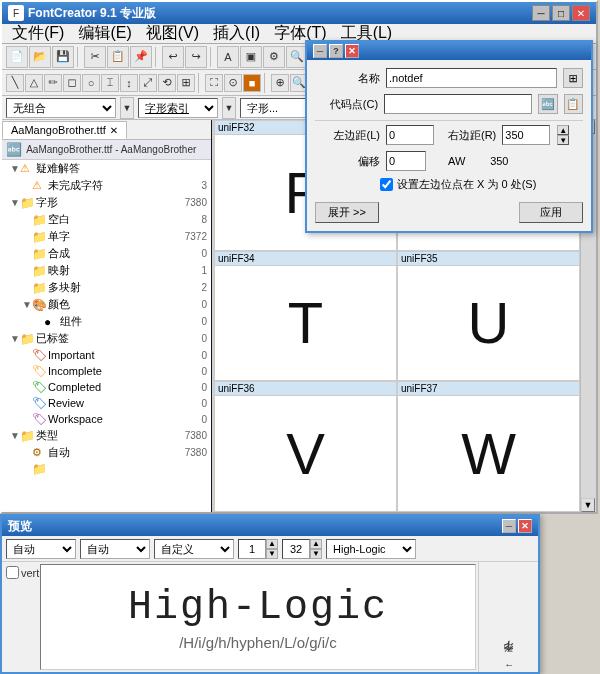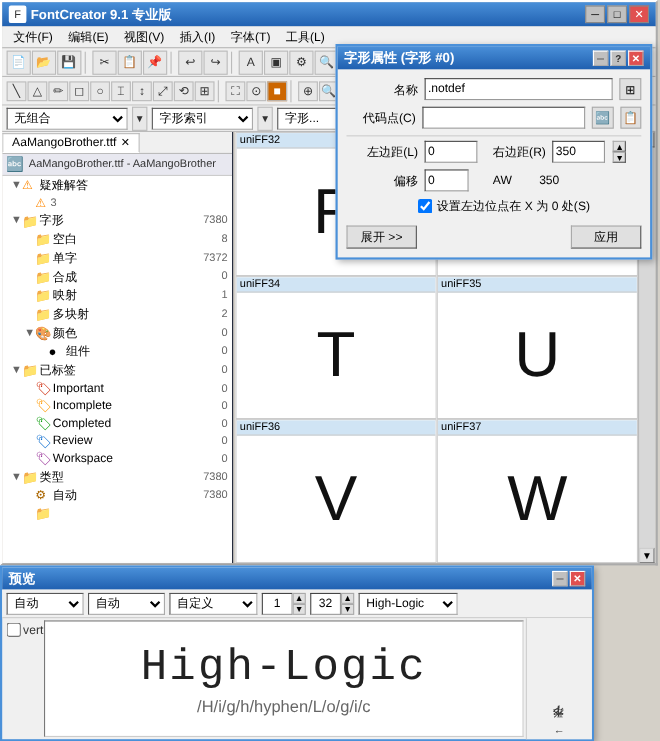--- a/index.html
+++ b/index.html
@@ -25,21 +25,21 @@
     
     .menu-bar {
       background: #f0f0f0;
       border-bottom: 1px solid #aaa;
       height: 20px;
       display: flex;
       align-items: center;
       padding: 0 4px;
       gap: 2px;
     }
-    .menu-item { padding: 2px 6px; font-size: 11px; cursor: pointer; }
+    .menu-item { padding: 2px 6px; font-size: 16px; cursor: pointer; }
 
     
     .toolbar {
       background: #f0f0f0;
       border-bottom: 1px solid #bbb;
       height: 26px;
       display: flex;
       align-items: center;
       padding: 1px 4px;
       gap: 1px;
@@ -418,21 +418,21 @@
       <div class="tb-btn" style="width:18px;height:18px;">⊕</div>
       <div class="tb-btn" style="width:18px;height:18px;">🔍</div>
       <div class="tb-btn" style="width:18px;height:18px;">🔎</div>
     </div>
 
     <div class="combo-bar-full">
       <select class="combo-select" style="width:110px;">
         <option>无组合</option>
       </select>
       <div class="tb-btn" style="width:14px;font-size:9px;">▼</div>
-      <select class="combo-select" style="width:92px;">
+      <select class="combo-select" style="width:80px;text-decoration:underline;">
         <option>字形索引</option>
       </select>
       <div class="tb-btn" style="width:14px;font-size:9px;">▼</div>
       <select class="combo-select" style="width:80px;">
         <option>字形...</option>
       </select>
     </div>
 
     <div class="main-content-area">
 
@@ -453,20 +453,21 @@
         <div class="tree">
 
           <div class="tree-item indent1">
             <span class="tree-arrow">▼</span>
             <span class="warn-icon">⚠</span>
             <span class="tree-label">疑难解答</span>
           </div>
           <div class="tree-item indent2">
             <span class="tree-arrow"></span>
             <span class="warn-icon">⚠</span>
+            <span class="tree-label">未完成字符</span>
             <span class="tree-count">3</span>
           </div>
 
           <div class="tree-item indent1">
             <span class="tree-arrow">▼</span>
             <span class="folder-icon">📁</span>
             <span class="tree-label">字形</span>
             <span class="tree-count">7380</span>
           </div>
           <div class="tree-item indent2">
@@ -602,21 +603,20 @@
         <div style="width:14px;height:14px;background:#e0e0e0;border:1px outset #ccc;display:flex;align-items:center;justify-content:center;cursor:pointer;font-size:9px;">▲</div>
         <div style="flex:1;background:#d0d0d0;"></div>
         <div style="width:14px;height:14px;background:#e0e0e0;border:1px outset #ccc;display:flex;align-items:center;justify-content:center;cursor:pointer;font-size:9px;position:absolute;bottom:0;">▼</div>
       </div>
     </div>
 
   </div>
 
   <div class="glyph-props">
     <div class="glyph-props-title">
-      <span>字形属性 (字形 #0)</span>
       <div style="display:flex;gap:2px;">
         <div style="width:14px;height:14px;background:#c0c0c0;border:1px outset #fff;font-size:9px;display:flex;align-items:center;justify-content:center;cursor:pointer;color:#333;">─</div>
         <div style="width:14px;height:14px;background:#c0c0c0;border:1px outset #fff;font-size:9px;display:flex;align-items:center;justify-content:center;cursor:pointer;color:#333;">?</div>
         <div style="width:14px;height:14px;background:#e05050;border:1px outset #fff;font-size:9px;display:flex;align-items:center;justify-content:center;cursor:pointer;color:white;">✕</div>
       </div>
     </div>
     <div class="glyph-props-body">
 
       <div class="prop-row">
         <span class="prop-label">名称</span>

